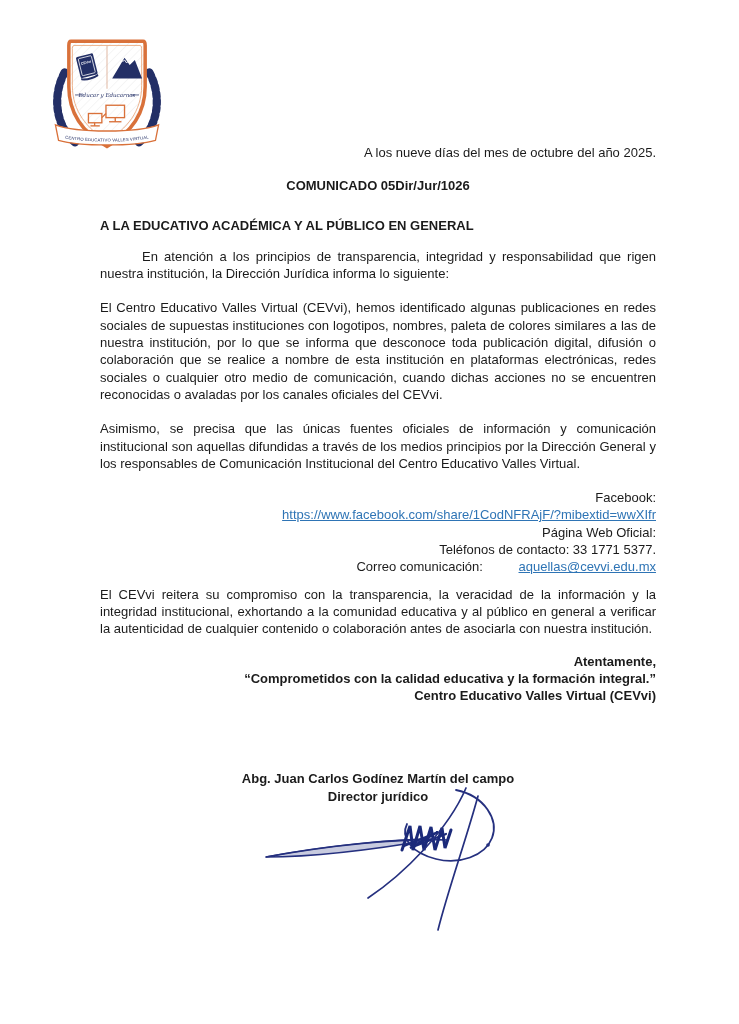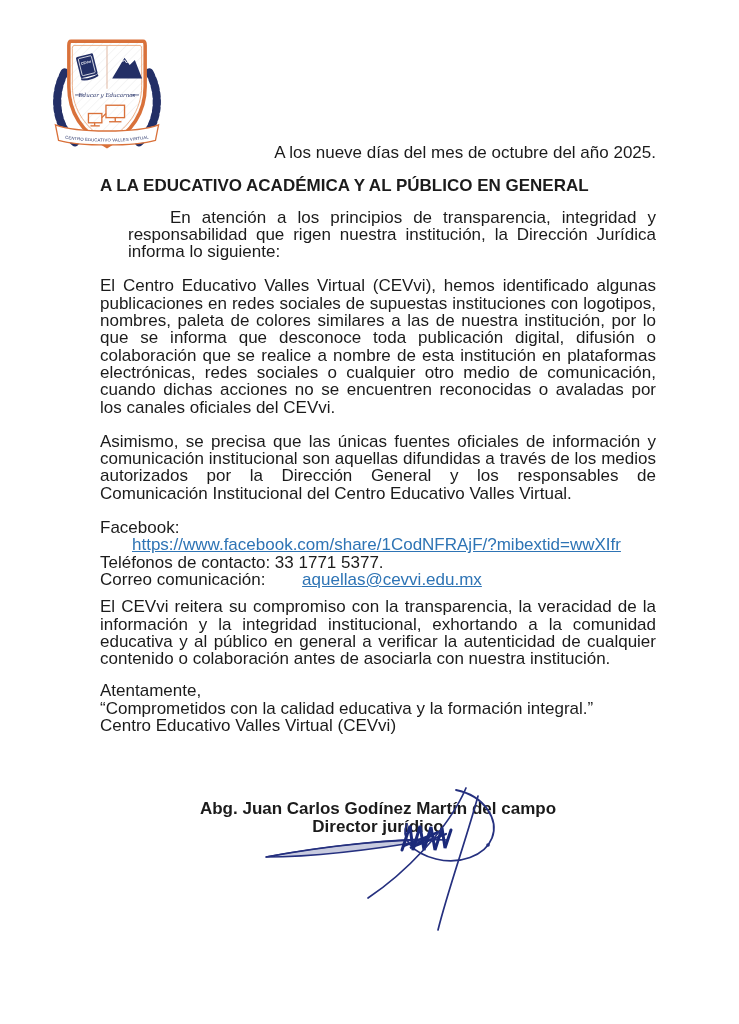--- a/index.html
+++ b/index.html
@@ -7,31 +7,31 @@
     position:relative;
     width:739px;height:1024px;
     background:#ffffff;
     font-family:"Liberation Sans", sans-serif;
     color:#1b1b1b;
     overflow:hidden;
   }
   .logo-wrap{position:absolute;left:44px;top:31px;width:126px;height:132px;}
   .content{
     position:absolute;left:100px;top:144px;width:556px;
-    font-size:17px;line-height:17.3px;
+    font-size:13px;line-height:17.3px;
   }
   .date-line{text-align:right;margin:0 0 16px 0;}
   .doc-title{text-align:center;font-weight:700;margin:0 0 22px 0;}
   .salutation{font-weight:700;margin:0 0 14px 0;}
   .para{text-align:justify;margin:0 0 17px 0;}
-  .para.indent{text-indent:42px;margin-left:28px;}
+  .para.indent{text-indent:42px;}
   .links-block{margin:0 0 10px 0;}
-  .links-block div{white-space:nowrap;}
+  .links-block div{white-space:nowrap;text-align:right;}
   a.doc-link{color:#2e74b5;text-decoration:underline;cursor:pointer;padding-left:32px;}
-  .closing{ text-align:left;font-weight:400;margin:0;}
+  .closing{ text-align:right;font-weight:700;margin:0;}
   .sig-space{position:relative;height:66px;}
   .signer{text-align:center;font-weight:700;margin:0;}
   .signature-svg{position:absolute;left:252px;top:782px;width:262px;height:152px;z-index:3;pointer-events:none;}
 </style>
 </head>
 <body>
 
 <div class="page">
 
   <div class="logo-wrap">
@@ -88,33 +88,35 @@
         <text font-size="4.1" fill="#232f66" letter-spacing="0.15" font-family="Liberation Sans, sans-serif">
           <textPath href="#bannerPath" startOffset="50%" text-anchor="middle">CENTRO EDUCATIVO VALLES VIRTUAL</textPath>
         </text>
       </g>
     </svg>
   </div>
 
   <div class="content">
     <p class="date-line">A los nueve días del mes de octubre del año 2025.</p>
 
+    <p class="doc-title">COMUNICADO 05Dir/Jur/1026</p>
 
     <p class="salutation">A LA EDUCATIVO ACADÉMICA Y AL PÚBLICO EN GENERAL</p>
 
     <p class="para indent">En atención a los principios de transparencia, integridad y responsabilidad que rigen nuestra institución, la Dirección Jurídica informa lo siguiente:</p>
 
     <p class="para">El Centro Educativo Valles Virtual (CEVvi), hemos identificado algunas publicaciones en redes sociales de supuestas instituciones con logotipos, nombres, paleta de colores similares a las de nuestra institución, por lo que se informa que desconoce toda publicación digital, difusión o colaboración que se realice a nombre de esta institución en plataformas electrónicas, redes sociales o cualquier otro medio de comunicación, cuando dichas acciones no se encuentren reconocidas o avaladas por los canales oficiales del CEVvi.</p>
 
-    <p class="para">Asimismo, se precisa que las únicas fuentes oficiales de información y comunicación institucional son aquellas difundidas a través de los medios autorizados por la Dirección General y los responsables de Comunicación Institucional del Centro Educativo Valles Virtual.</p>
+    <p class="para">Asimismo, se precisa que las únicas fuentes oficiales de información y comunicación institucional son aquellas difundidas a través de los medios principios por la Dirección General y los responsables de Comunicación Institucional del Centro Educativo Valles Virtual.</p>
 
 
     <div class="links-block">
       <div>Facebook:</div>
       <div><a class="doc-link">https://www.facebook.com/share/1CodNFRAjF/?mibextid=wwXIfr</a></div>
+      <div>Página Web Oficial:</div>
       <div>Teléfonos de contacto: 33 1771 5377.</div>
       <div><span>Correo comunicación: </span><a class="doc-link">aquellas@cevvi.edu.mx</a></div>
     </div>
 
     <p class="para" style="margin-bottom:15px;">El CEVvi reitera su compromiso con la transparencia, la veracidad de la información y la integridad institucional, exhortando a la comunidad educativa y al público en general a verificar la autenticidad de cualquier contenido o colaboración antes de asociarla con nuestra institución.</p>
 
     <p class="closing">Atentamente,</p>
     <p class="closing">“Comprometidos con la calidad educativa y la formación integral.”</p>
     <p class="closing">Centro Educativo Valles Virtual (CEVvi)</p>
 

